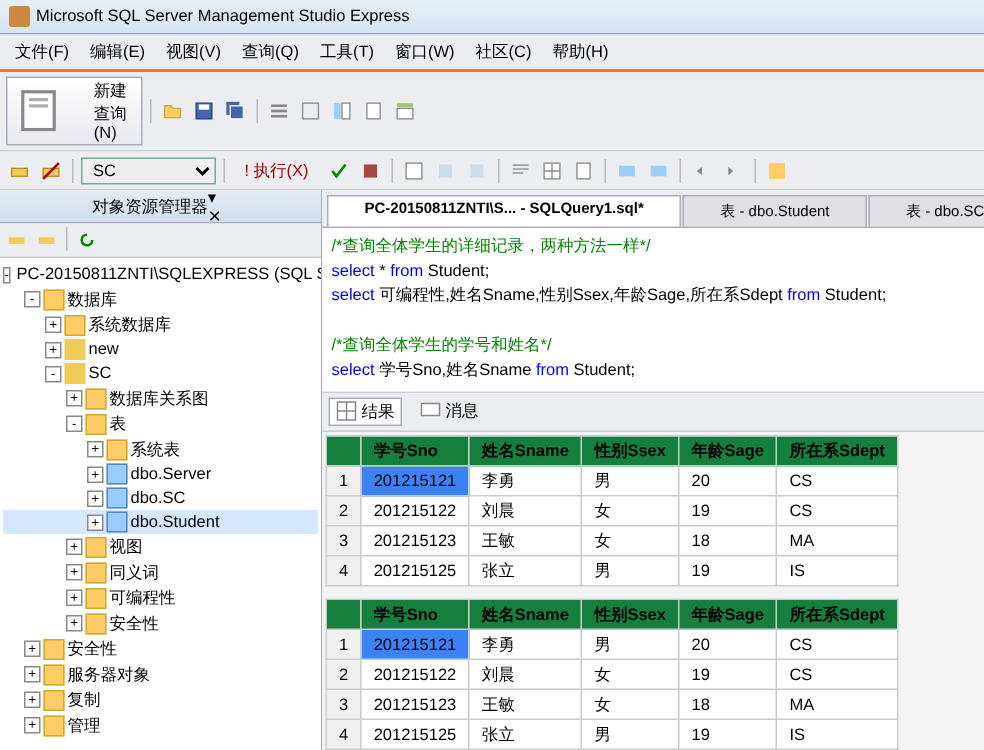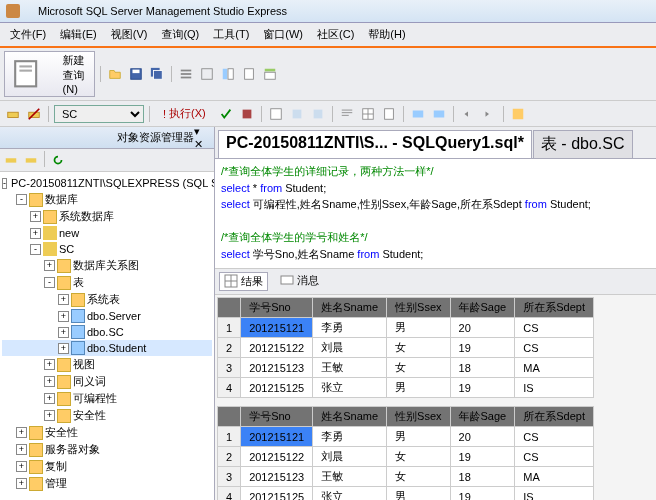--- a/index.html
+++ b/index.html
@@ -1,54 +1,54 @@
 <!DOCTYPE html>
 <html><head>
 <meta charset="utf-8">
 <style>
 *{margin:0;padding:0;box-sizing:border-box;font-family:"Microsoft YaHei",Tahoma,sans-serif;font-size:11px}
 body{background:#f0f0f0;width:656px;height:500px;overflow:hidden}
-.titlebar{background:linear-gradient(#e8f0f8,#d4e4f4);padding:4px 6px;display:flex;align-items:center;gap:18px;border-bottom:1px solid #99b}
+.titlebar{background:linear-gradient(#e8f0f8,#d4e4f4);padding:4px 6px;display:flex;align-items:center;gap:4px;border-bottom:1px solid #99b}
 .titlebar .logo{width:14px;height:14px;background:#c84;border-radius:2px;display:inline-block}
 .menubar{background:#ecedf0;padding:2px 4px;display:flex;gap:2px;border-bottom:2px solid #f97316}
 .menubar span{padding:2px 6px;cursor:default}
 .toolbar{background:#ecedf0;padding:3px 4px;display:flex;align-items:center;gap:3px;border-bottom:1px solid #ccc}
 .tbtn{width:18px;height:18px;border:1px solid transparent;display:inline-flex;align-items:center;justify-content:center;cursor:pointer}
 .tbtn svg{width:14px;height:14px}
 .newq{display:flex;align-items:center;padding:1px 6px;border:1px solid #aab;background:linear-gradient(#fff,#e8e8f0);gap:18px}
 .sep{width:1px;height:16px;background:#bbb;margin:0 2px}
 .toolbar2{background:#ecedf0;padding:3px 4px;display:flex;align-items:center;gap:3px;border-bottom:1px solid #ccc}
 .combo{height:18px;font-size:11px;border:1px solid #7a9;padding:0 3px;min-width:90px}
 .exec{padding:2px 8px;color:#a00;display:flex;align-items:center;gap:3px}
 .main{display:flex;height:calc(100% - 110px)}
 .sidebar{width:215px;background:#fff;border-right:1px solid #aab;display:flex;flex-direction:column}
-.panel-hdr{background:linear-gradient(#e4ecf7,#cfdff0);padding:3px 6px;border-bottom:1px solid #aab;display:flex;justify-content:flex-end;align-items:center}
+.panel-hdr{background:linear-gradient(#e4ecf7,#cfdff0);padding:3px 16px;border-bottom:1px solid #aab;display:flex;justify-content:center;align-items:center}
 .panel-tb{background:#ecedf0;padding:2px;display:flex;gap:2px;border-bottom:1px solid #ccc}
 .tree{flex:1;overflow:auto;padding:3px 2px;background:#fff}
 .tn{white-space:nowrap;padding:1px 0;display:flex;align-items:center;gap:2px;cursor:pointer}
 .tn .exp{width:11px;height:11px;border:1px solid #888;display:inline-flex;align-items:center;justify-content:center;font-size:9px;line-height:1;background:#fff}
 .tn .ic{width:14px;height:14px;display:inline-block}
 .ic.db{background:#ec5}
 .ic.folder{background:#fc6;border:1px solid #ca3}
 .ic.tbl{background:#9cf;border:1px solid #58b}
 .tn.sel{background:#d6e8ff}
 .i1{padding-left:14px}.i2{padding-left:28px}.i3{padding-left:42px}.i4{padding-left:56px}
 .editor-area{flex:1;display:flex;flex-direction:column;background:#fff}
 .tabs{background:#ecedf0;padding:3px 3px 0;display:flex;gap:1px;border-bottom:1px solid #aab;overflow:hidden}
-.tab{padding:3px 7px;background:#e0e0e4;border:1px solid #aab;border-bottom:none;font-size:16px;white-space:nowrap;cursor:pointer}
+.tab{padding:3px 24px;background:#e0e0e4;border:1px solid #aab;border-bottom:none;font-size:10px;white-space:nowrap;cursor:pointer}
 .tab.active{background:#fff;font-weight:bold}
 .sql{padding:4px 6px;background:#fff;line-height:1.5;font-family:Consolas,monospace;font-size:12px;height:110px;overflow:auto;border-bottom:1px solid #ccc}
 .cm{color:#080}.kw{color:#00f}
 .res-tabs{background:#ecedf0;padding:3px 4px;display:flex;gap:8px;border-bottom:1px solid #ccc}
 .res-tab{display:flex;gap:3px;padding:1px 4px;cursor:pointer}
 .res-tab.active{background:#fff;border:1px solid #aab}
 .grids{flex:1;overflow:auto;background:#f4f4f4;padding:2px}
 table.grid{border-collapse:collapse;background:#fff;margin-bottom:8px;font-size:11px}
 table.grid th,table.grid td{border:1px solid #ccc;padding:2px 8px;text-align:left;height:18px}
-table.grid th{background:#737373;font-weight:normal}
+table.grid th{background:#15803d;font-weight:bold}
 table.grid td.rownum{background:#f0f0f0;text-align:center;width:22px}
 table.grid td.sel{background:#3b82f6}
 .phdr-x{width:14px;height:14px;cursor:pointer;display:flex;align-items:center;justify-content:center}
 </style>
 </head>
 <body>
 
 <div class="titlebar">
   <span class="logo"></span>
   <span>Microsoft SQL Server Management Studio Express</span>
@@ -335,20 +335,21 @@
           <span class="exp">+</span>
           <span class="ic folder"></span>
           <span>管理</span>
         </div>
     </div>
   </div>
 
   <div class="editor-area">
     <div class="tabs">
       <div class="tab active">PC-20150811ZNTI\S... - SQLQuery1.sql*</div>
+      <div class="tab">表 - dbo.Student</div>
       <div class="tab">表 - dbo.SC</div>
 
     </div>
     <div class="sql">
       <div><span class="cm">/*查询全体学生的详细记录，两种方法一样*/</span></div>
       <div><span class="kw">select</span><span> * </span><span class="kw">from</span><span> Student;</span></div>
       <div><span class="kw">select</span><span> 可编程性,姓名Sname,性别Ssex,年龄Sage,所在系Sdept </span><span class="kw">from</span><span> Student;</span></div>
       <div>&nbsp;</div>
       <div><span class="cm">/*查询全体学生的学号和姓名*/</span></div>
       <div><span class="kw">select</span><span> 学号Sno,姓名Sname </span><span class="kw">from</span><span> Student;</span></div>

